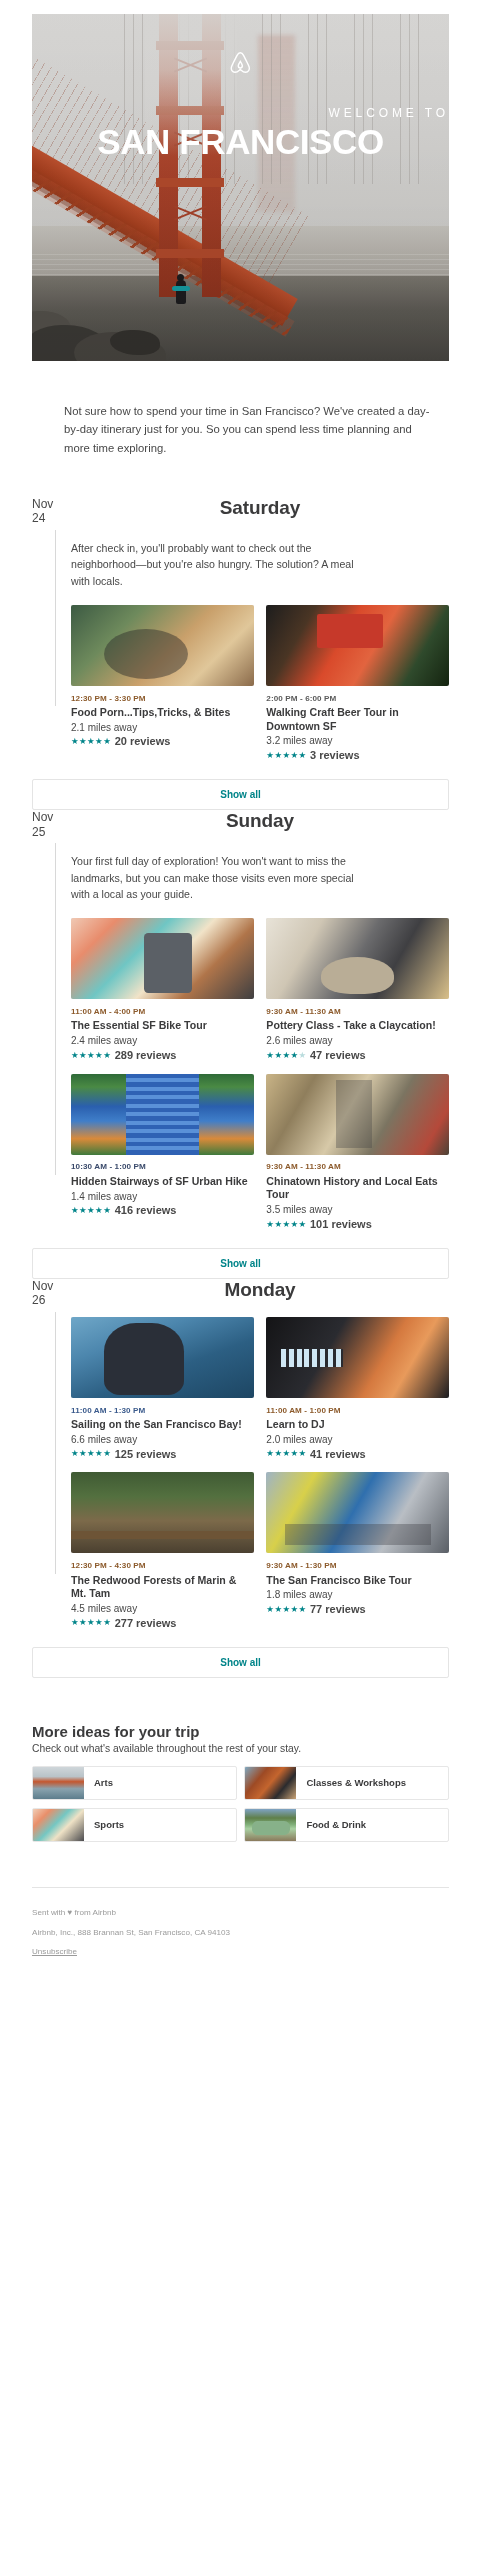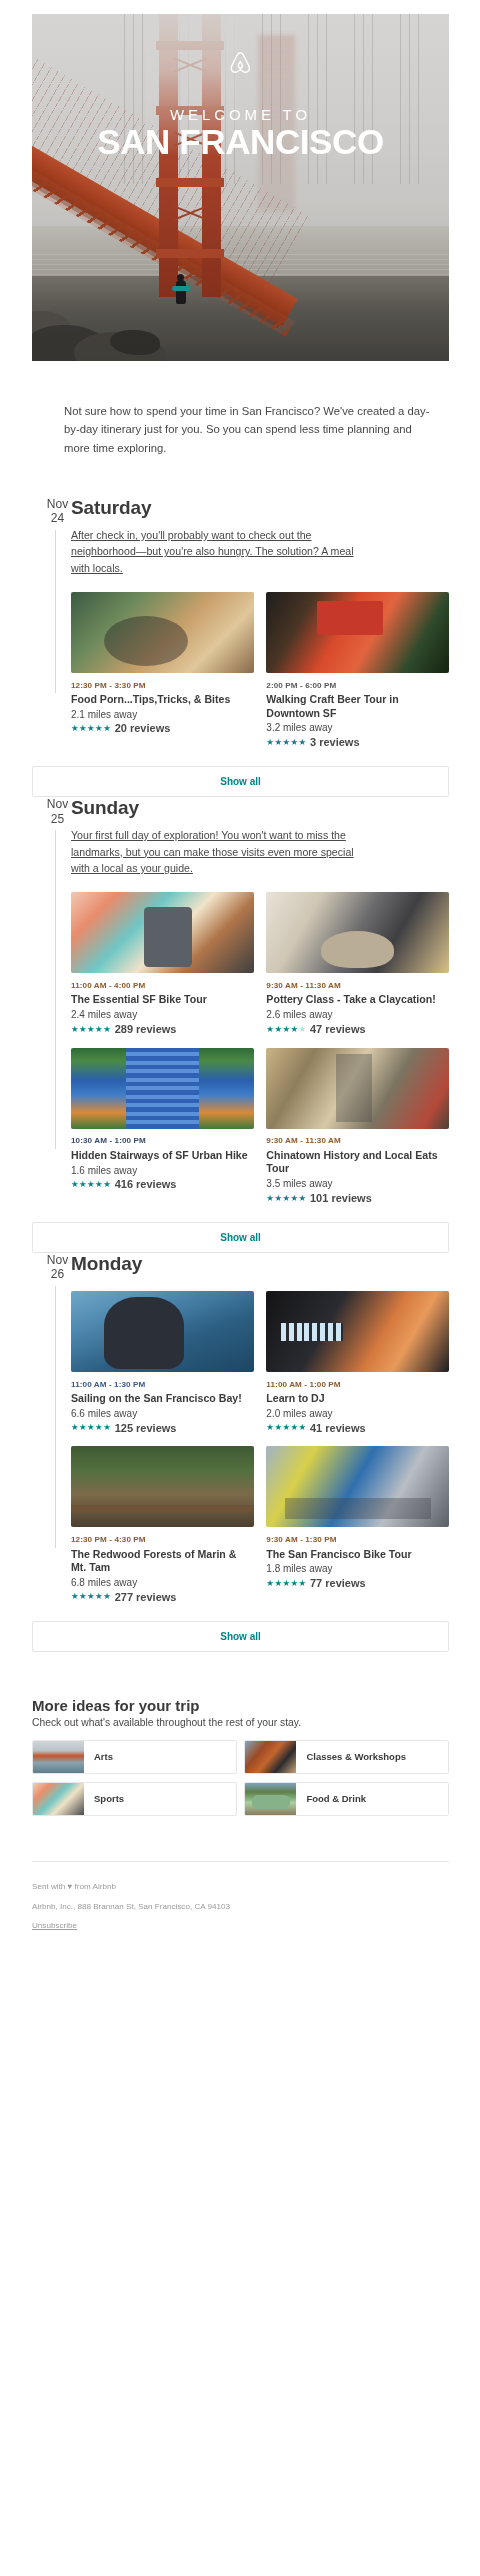--- a/index.html
+++ b/index.html
@@ -87,48 +87,48 @@
     background: repeating-linear-gradient(90deg, rgba(160,155,150,.42) 0 0.7px, rgba(0,0,0,0) 0.7px 9.2px); }
   .suspender { position:absolute; left:-85px; top:0px; width:396px; height:92px;
     transform: rotate(30deg); transform-origin:left center;
     background: repeating-linear-gradient(90deg, rgba(150,80,60,.35) 0 0.7px, rgba(0,0,0,0) 0.7px 7.8px); }
 
   .hero-overlay { position:absolute; inset:0; background: linear-gradient(180deg, rgba(0,0,0,.04) 0%, rgba(0,0,0,.06) 55%, rgba(0,0,0,.12) 100%); }
 
   .logo { position:absolute; top:37px; left:0; right:0; text-align:center; }
   .logo svg { display:inline-block; }
   .hero-kicker {
-    position:absolute; top:92px; left:0; right:0; text-align:center;
-    color:#fff; font-size:15px; letter-spacing:3.9px; font-weight:400;
+    position:absolute; top:92px; left:0; right:0; text-align:right;
+    color:#fff; font-size:12px; letter-spacing:3.9px; font-weight:400;
   }
   .hero-title {
     position:absolute; top:108px; left:0; right:0; text-align:center;
     color:#fff; font-size:35px; font-weight:bold; letter-spacing:-0.4px; line-height:1.15;
   }
 
   
   .intro {
     margin: 41px 51px 0 64px;
     font-size: 11.3px;
     line-height: 1.62;
     color: #484848;
   }
 
   
   .day { position: relative; margin: 0 32px; padding-left: 39px; }
   .day-top { margin-top: 40px; }
   .date {
-    position: absolute; left: 9px; top: 0; width: 33px; text-align: center;
+    position: absolute; left: 0; top: 0; width: 33px; 
     color: #484848; font-size: 12px; line-height: 1.18;
   }
   .rail {
     position: absolute; left: 22.6px; top: 33px; bottom: 55px; width: 0.7px; background: #d8d8d8;
   }
-  .day-name { font-size: 19px; font-weight: bold; color: #3b3b3c; letter-spacing: -0.1px; }
-  .day-desc { margin-top: 8px; font-size: 10.6px; line-height: 1.55; color: #484848; max-width: 301px; text-decoration: underline; }
+  .day-name { font-size: 19px; font-weight: bold; color: #3b3b3c; letter-spacing: -0.1px; text-align: center; }
+  .day-desc { margin-top: 21px; font-size: 10.6px; line-height: 1.55; color: #484848; max-width: 301px; }
 
   .cards { display: grid; grid-template-columns: 1fr 1fr; gap: 12.7px 12.7px; margin-top: 15.6px; }
   .card { width: 100%; }
   .card-img { width: 100%; height: 81px; border-radius: 2.1px; overflow:hidden; position: relative; background:#cfcfcf; }
   .card-time { margin-top: 7.8px; font-size: 8.1px; font-weight: bold; letter-spacing: 0.1px; }
   .card-title { margin-top: 3.5px; font-size: 10.6px; font-weight: bold; color: #3b3b3c; line-height: 1.28; }
   .card-dist { margin-top: 2.1px; font-size: 10px; color: #484848; }
   .card-rating { margin-top: 2.8px; display: flex; align-items: center; gap: 3.5px; }
   .stars { color: #008489; font-size: 8.5px; letter-spacing: 0.4px; line-height: 1; }
   .stars .dim { color: #b9dcdd; }
@@ -305,21 +305,21 @@
       <span class="stars"><span>★</span><span>★</span><span>★</span><span>★</span><span class="dim">★</span></span>
       <span class="reviews">47 reviews</span>
     </div>
   </div>
   <div class="card">
     <div class="card-img">
               <div class="ph ph-stairs"></div>
             </div>
     <div class="card-time" style="color:#3a4a6b">10:30 AM - 1:00 PM</div>
     <div class="card-title">Hidden Stairways of SF Urban Hike</div>
-    <div class="card-dist">1.6 miles away</div>
+    <div class="card-dist">1.4 miles away</div>
     <div class="card-rating">
       <span class="stars"><span>★</span><span>★</span><span>★</span><span>★</span><span>★</span></span>
       <span class="reviews">416 reviews</span>
     </div>
   </div>
   <div class="card">
     <div class="card-img">
               <div class="ph ph-chinatown"></div>
             </div>
     <div class="card-time" style="color:#8c5a2b">9:30 AM - 11:30 AM</div>
@@ -366,21 +366,21 @@
       <span class="stars"><span>★</span><span>★</span><span>★</span><span>★</span><span>★</span></span>
       <span class="reviews">41 reviews</span>
     </div>
   </div>
   <div class="card">
     <div class="card-img">
               <div class="ph ph-redwood"></div>
             </div>
     <div class="card-time" style="color:#8c5a2b">12:30 PM - 4:30 PM</div>
     <div class="card-title">The Redwood Forests of Marin &amp; Mt. Tam</div>
-    <div class="card-dist">6.8 miles away</div>
+    <div class="card-dist">4.5 miles away</div>
     <div class="card-rating">
       <span class="stars"><span>★</span><span>★</span><span>★</span><span>★</span><span>★</span></span>
       <span class="reviews">277 reviews</span>
     </div>
   </div>
   <div class="card">
     <div class="card-img">
               <div class="ph ph-sfbike"></div>
             </div>
     <div class="card-time" style="color:#8c5a2b">9:30 AM - 1:30 PM</div>

